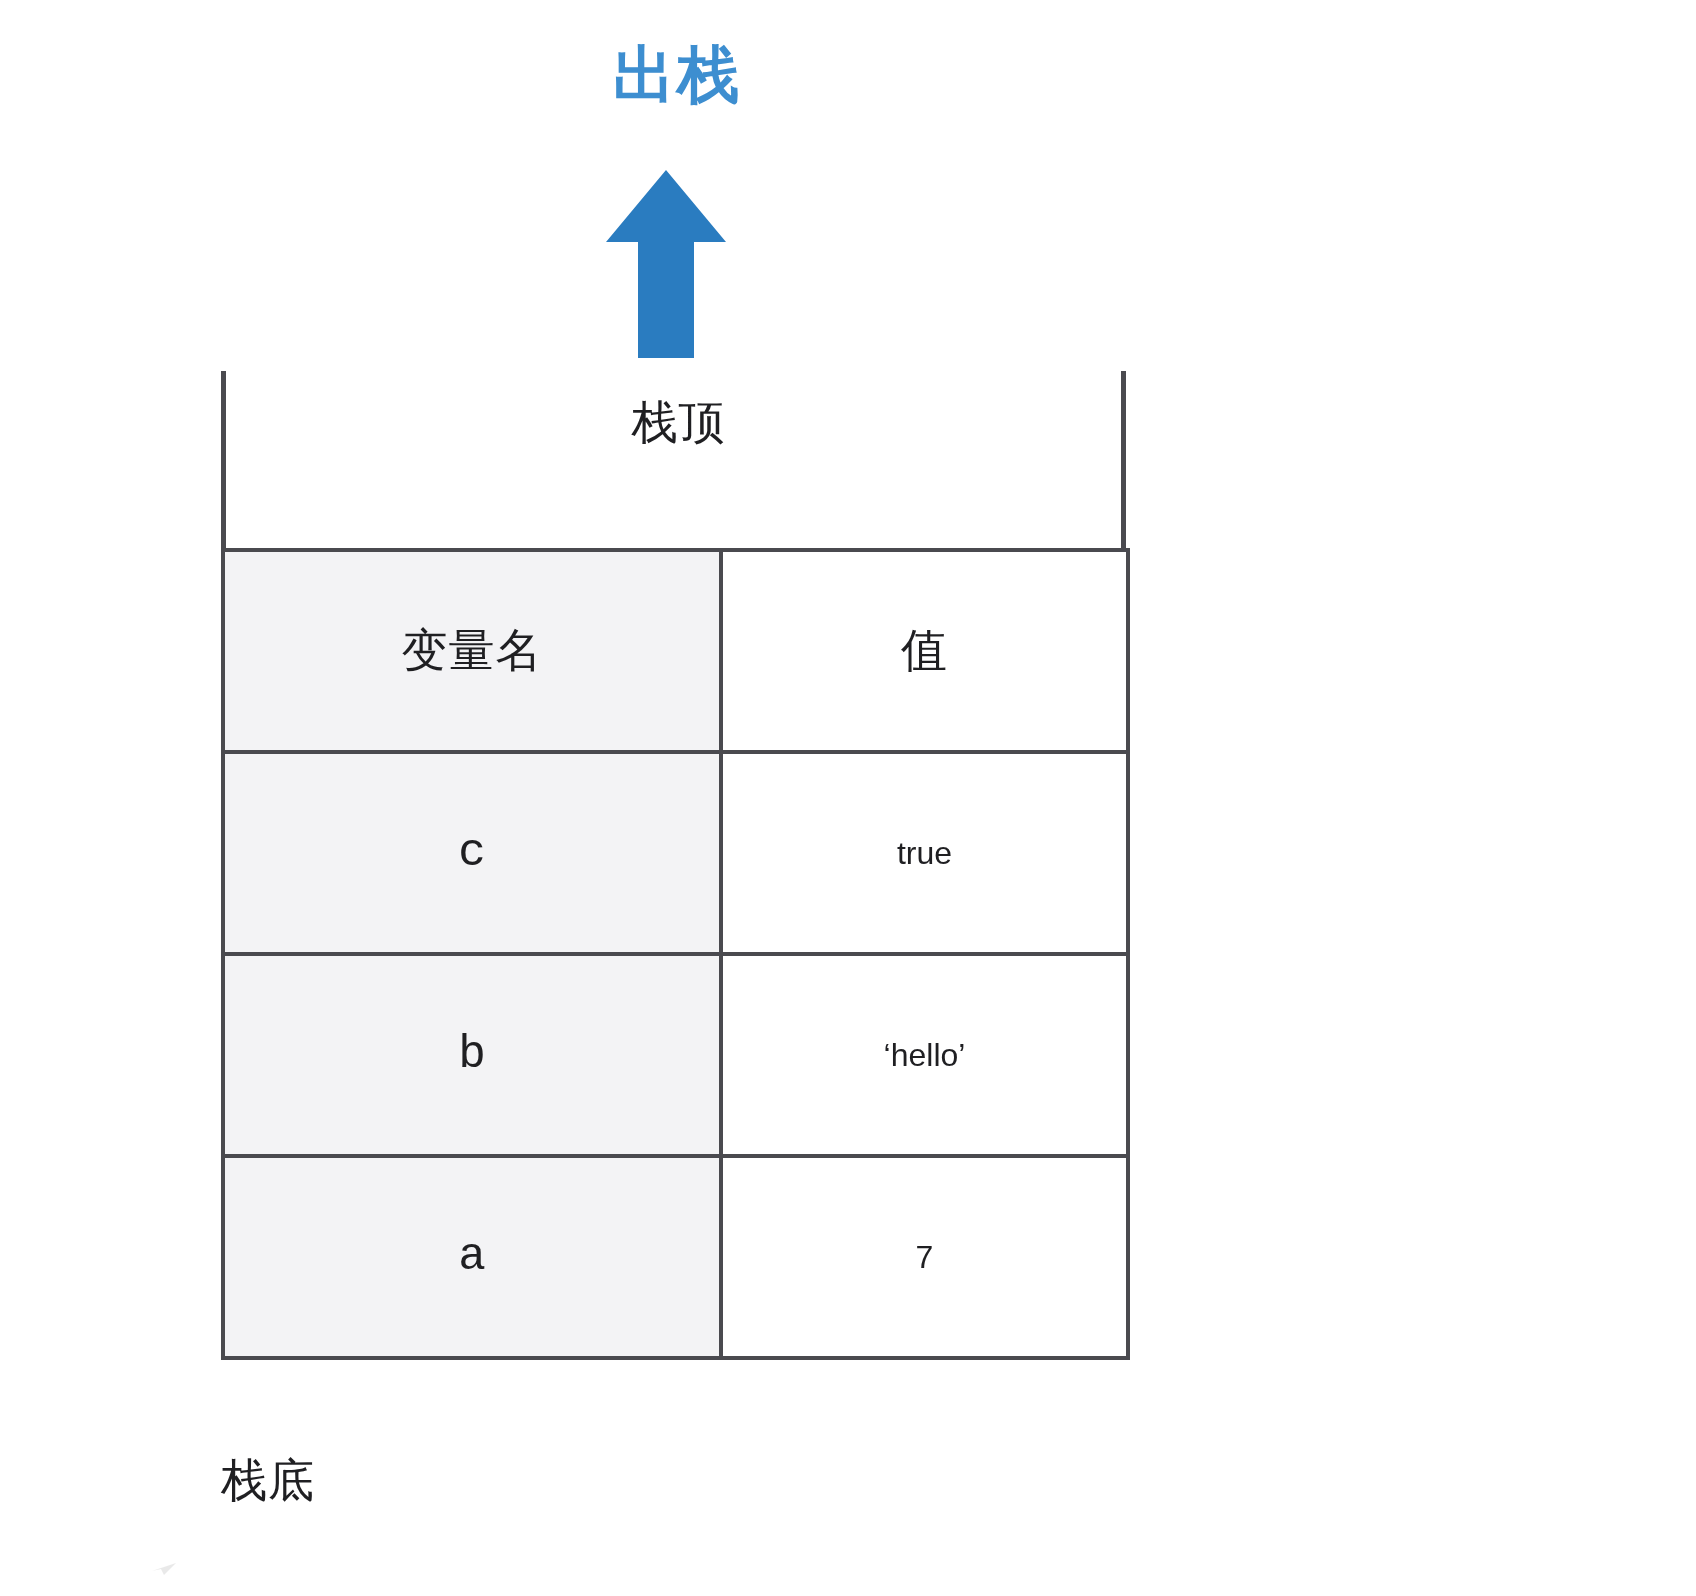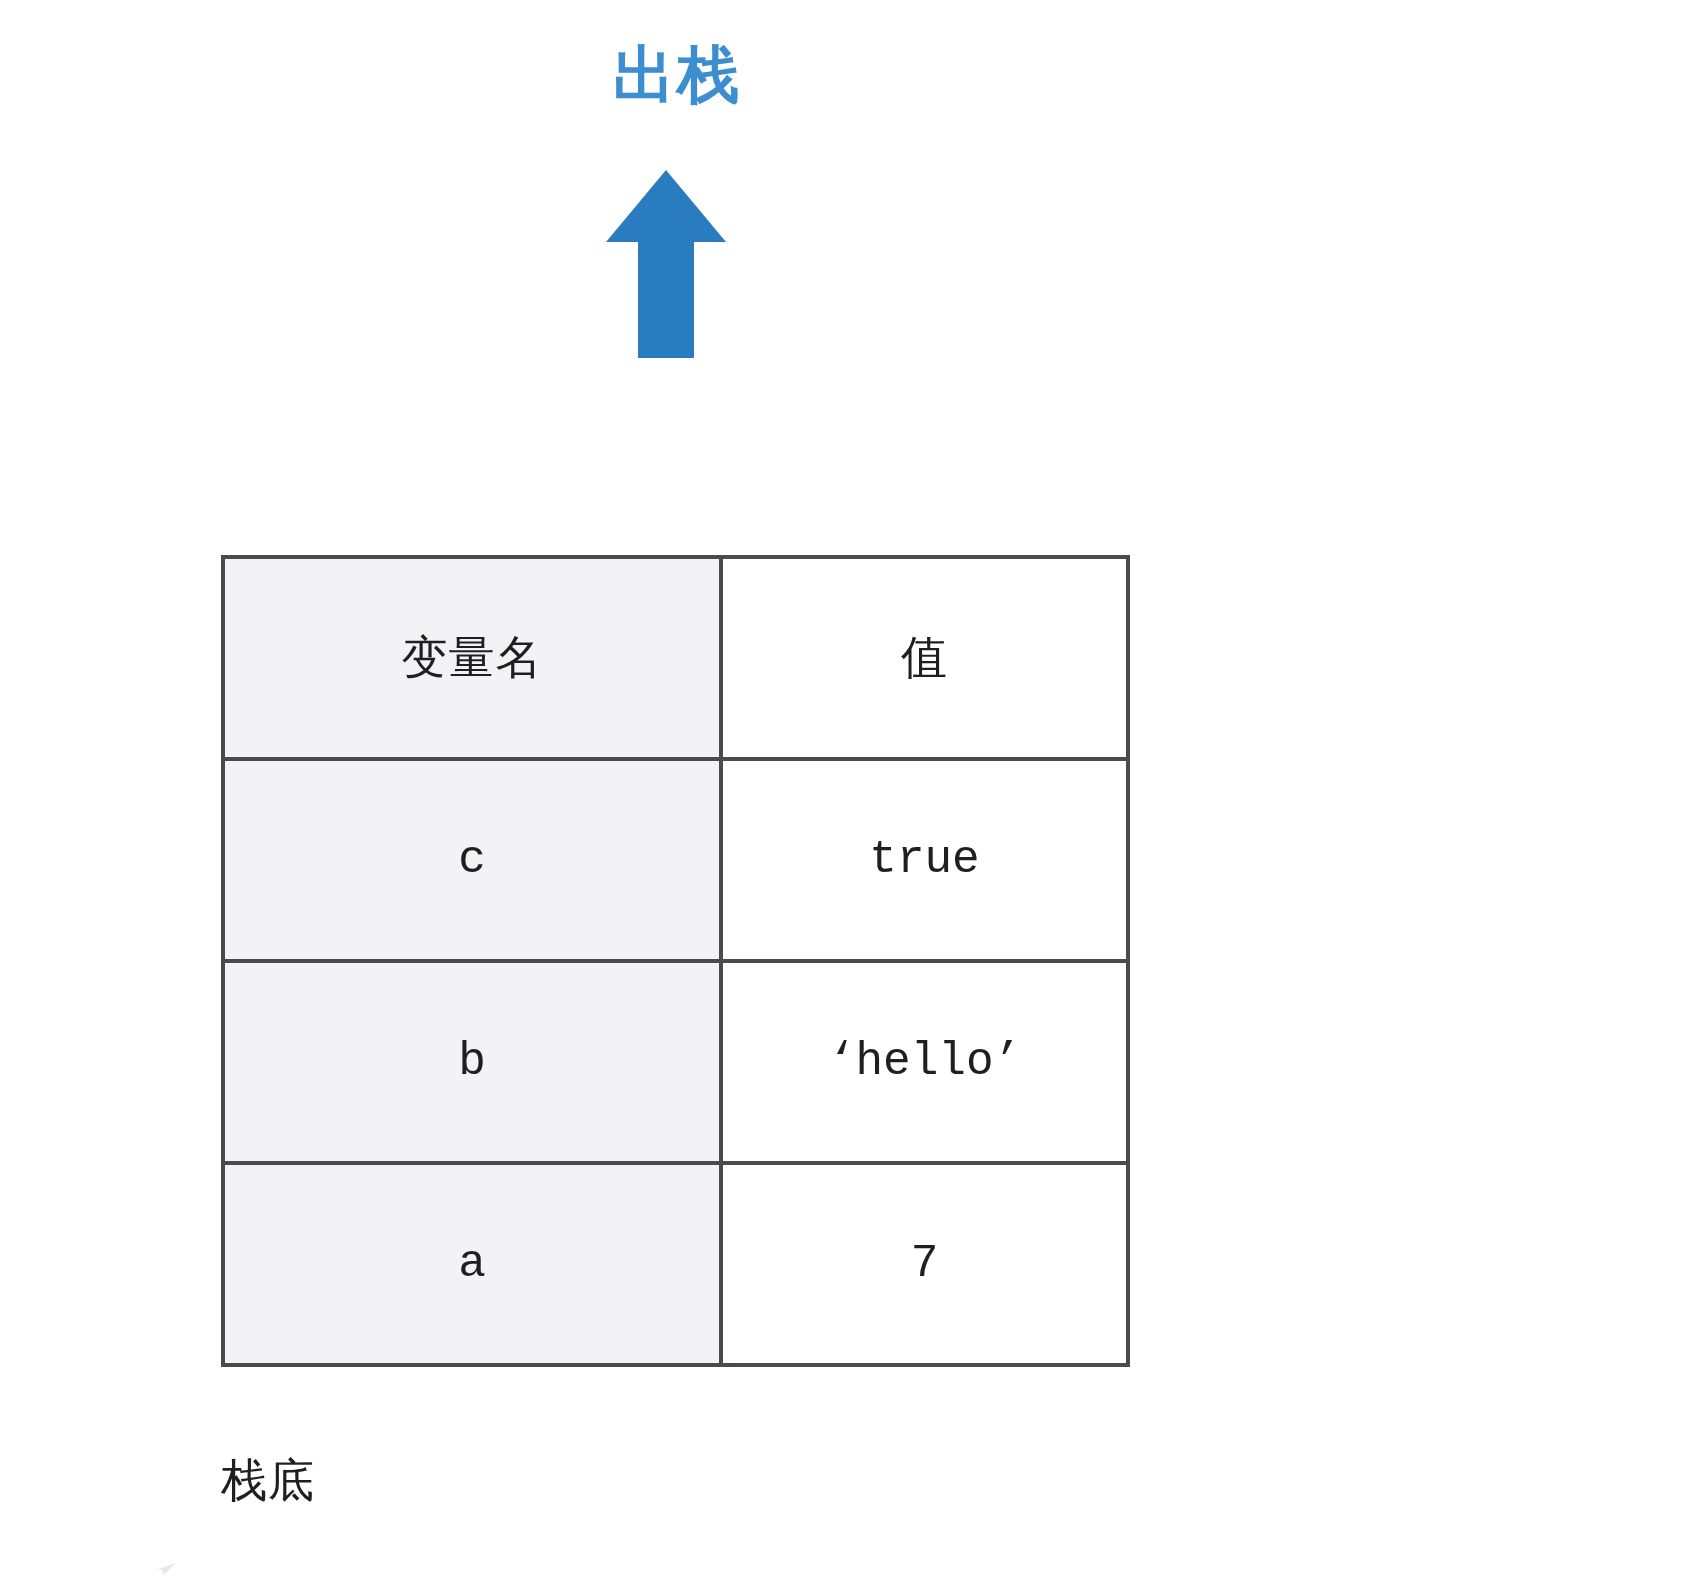--- a/index.html
+++ b/index.html
@@ -86,21 +86,20 @@
   }
 
   
   .stack-table {
     position: absolute;
     left: 0;
     top: 177px;
     width: 905px;
     border-collapse: collapse;
     table-layout: fixed;
-    margin-top: 7px;
   }
   .stack-table col.c-name { width: 498px; }
   .stack-table col.c-val  { width: 407px; }
 
   .stack-table td {
     border: 4px solid #4a4a4f;
     padding: 0;
     text-align: center;
     vertical-align: middle;
     height: 198px;
@@ -108,23 +107,23 @@
   .stack-table tr.header-row td { height: 198px; }
 
   .cell-name {
     background: #f3f3f5;
     font-size: 46px;
     color: #1f1f22;
     font-family: "Liberation Sans", "DejaVu Sans", sans-serif;
   }
   .cell-val {
     background: #ffffff;
-    font-size: 46px;
-    color: #1f1f22;
-    font-family: Liberation Mono, monospace;
+    font-size: 32px;
+    color: #1f1f22;
+    font-family: Liberation Sans, sans-serif;
   }
   .header-row .cell-name,
   .header-row .cell-val {
     font-family: "Liberation Sans", "DejaVu Sans", sans-serif;
     font-size: 46px;
     letter-spacing: 1px;
   }
   .cell-name.mono {
     font-family: "Liberation Mono", "DejaVu Sans Mono", monospace;
   }
@@ -161,20 +160,23 @@
   <div class="pop-label">出栈</div>
 
   <div class="arrow-wrap">
     <svg width="124" height="192" viewBox="0 0 124 192" xmlns="http://www.w3.org/2000/svg">
       <polygon points="62,2 122,74 90,74 90,190 34,190 34,74 2,74" fill="#2a7cc0"></polygon>
     </svg>
   </div>
 
   <div class="stack">
 
+    <div class="walls">
+      <div class="top-label">栈顶</div>
+    </div>
 
     <table class="stack-table">
       <colgroup>
         <col class="c-name">
         <col class="c-val">
       </colgroup>
       <tbody>
         <tr class="header-row">
           <td class="cell-name">变量名</td>
           <td class="cell-val">值</td>

